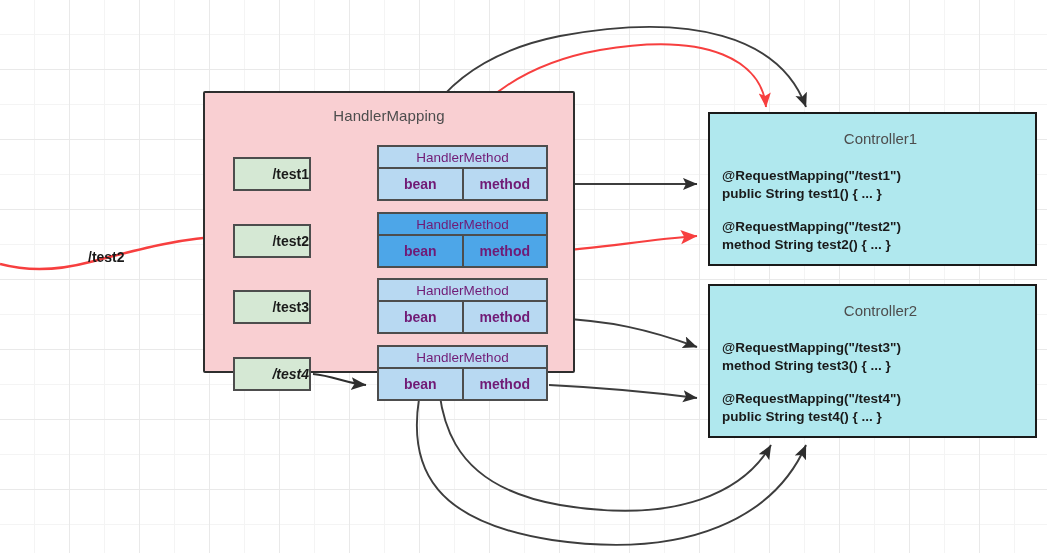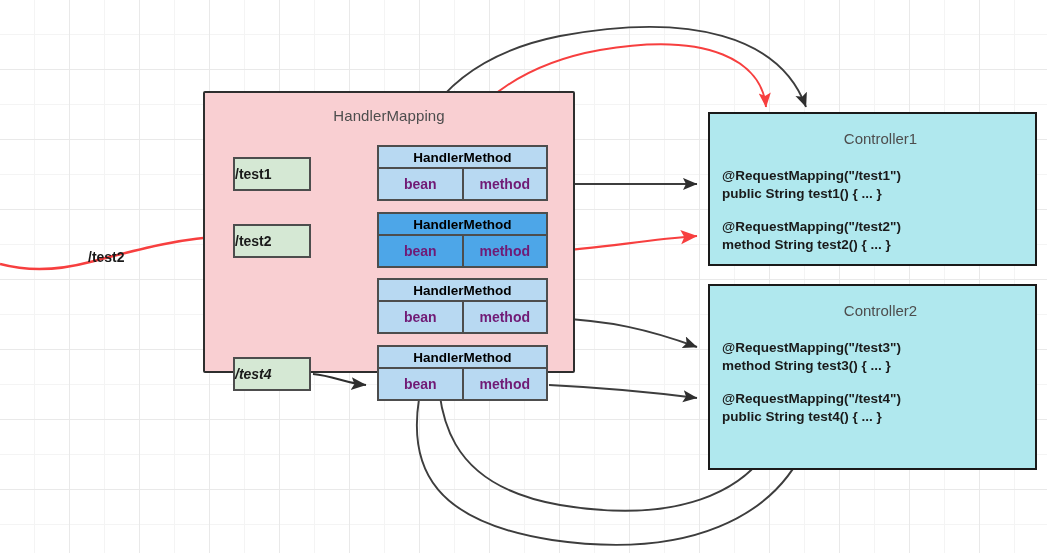--- a/index.html
+++ b/index.html
@@ -58,21 +58,21 @@
   
   .path-box {
     position: absolute;
     width: 78px;
     height: 34px;
     background: #d5e8d4;
     border: 2px solid #4d4d4d;
     box-sizing: border-box;
     display: flex;
     align-items: center;
-    justify-content: flex-start;
+    justify-content: flex-end;
     font-size: 14px;
     font-weight: bold;
     color: #1a1a1a;
   }
   
   .hm {
     position: absolute;
     left: 377px;
     width: 171px;
     height: 56px;
@@ -80,22 +80,22 @@
   }
   .hm-title {
     height: 23px;
     box-sizing: border-box;
     border: 2px solid #4d4d4d;
     border-bottom: 1px solid #4d4d4d;
     display: flex;
     align-items: center;
     justify-content: center;
     font-size: 13.5px;
-    font-weight: bold;
-    color: #000000;
+    font-weight: normal;
+    color: #701a75;
     background: #b8d9f2;
   }
   .hm-cells {
     height: 33px;
     box-sizing: border-box;
     border: 2px solid #4d4d4d;
     border-top: 1px solid #4d4d4d;
     display: flex;
   }
   .hm-cell {
@@ -118,21 +118,21 @@
   
   .controller {
     position: absolute;
     left: 708px;
     width: 329px;
     background: #b0e8ee;
     border: 2px solid #1a1a1a;
     box-sizing: border-box;
   }
   #controller-1 { top: 112px; height: 154px; }
-  #controller-2 { top: 284px; height: 186px; text-decoration: underline; }
+  #controller-2 { top: 284px; height: 154px; text-decoration: underline; }
   .controller-title {
     position: absolute;
     left: 8px;
     top: 16px;
     width: 100%;
     text-align: center;
     font-size: 15px;
     color: #4d4d4d;
   }
   .method-block {
@@ -203,20 +203,23 @@
   <div id="handler-mapping" class="box">
     <div id="handler-mapping-title">HandlerMapping</div>
   </div>
 
   <div class="path-box" style="left:233px; top:157px;">
     <span>/test1</span>
   </div>
   <div class="path-box" style="left:233px; top:224px;">
     <span>/test2</span>
   </div>
+  <div class="path-box" style="left:233px; top:290px;">
+    <span>/test3</span>
+  </div>
   <div class="path-box" style="left:233px; top:357px;font-style:italic;">
     <span>/test4</span>
   </div>
 
   <div class="hm" style="top:145px;">
     <div class="hm-title">HandlerMethod</div>
     <div class="hm-cells">
       <div class="hm-cell left">bean</div>
       <div class="hm-cell">method</div>
     </div>

